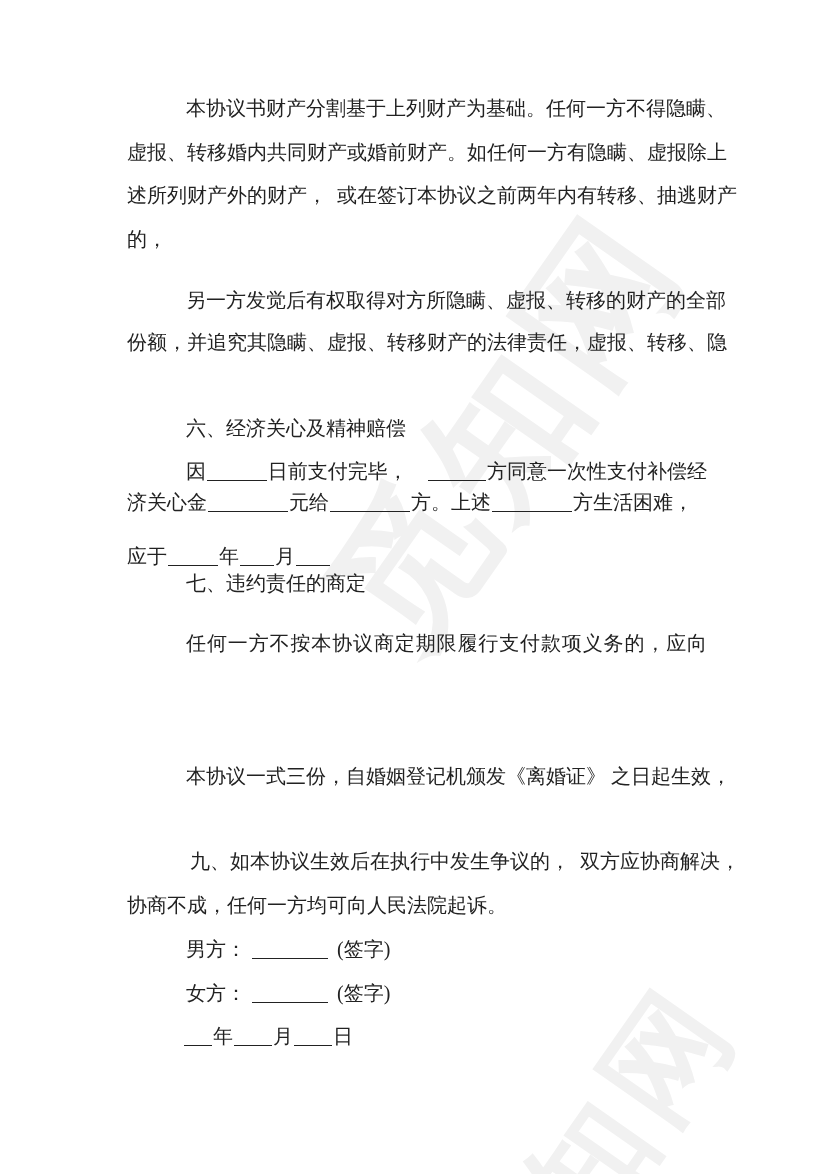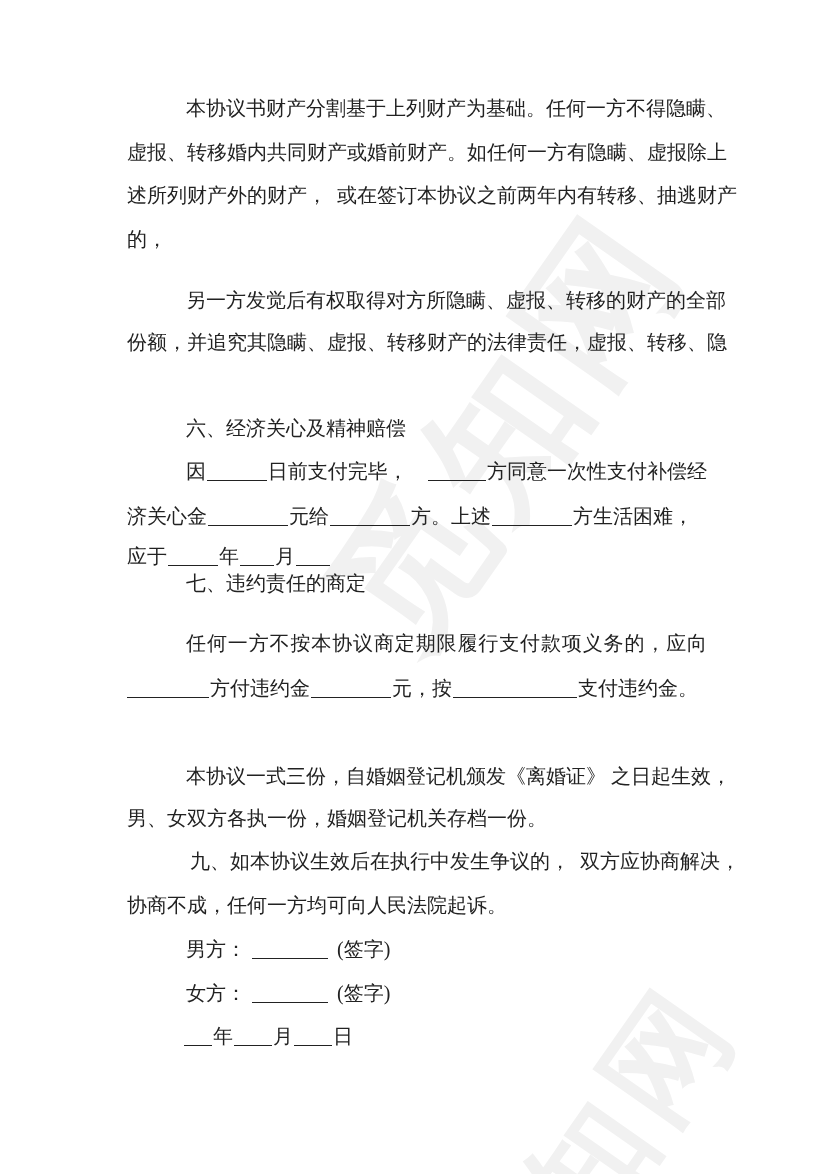--- a/index.html
+++ b/index.html
@@ -188,21 +188,21 @@
     </div>
 
   <div class="line indent" style="top:413px">六、经济关心及精神赔偿</div>
   <div class="line indent" style="top:456px">
     <span class="seg">因</span>
     <span class="blank" style="width:86px"></span>
     <span class="seg">日前支付完毕，</span>
     <span class="blank" style="width:84px; margin-left:20px"></span>
     <span class="seg">方同意一次性支付补偿经</span>
   </div>
-  <div class="line" style="top:501px">
+  <div class="line" style="top:487px">
     <span class="seg">济关心金</span>
     <span class="blank" style="width:80px"></span>
     <span class="seg">元给</span>
     <span class="blank" style="width:80px"></span>
     <span class="seg">方。上述</span>
     <span class="blank" style="width:80px"></span>
     <span class="seg">方生活困难，</span>
   </div>
   <div class="line" style="top:541px">
     <span class="seg">应于</span>
@@ -234,28 +234,20 @@
       <span>付</span>
       <span>款</span>
       <span>项</span>
       <span>义</span>
       <span>务</span>
       <span>的</span>
       <span>，</span>
       <span>应</span>
       <span>向</span>
     </div>
-  <div class="line" style="top:673px">
-    <span class="blank" style="width:82px; margin-left:0"></span>
-    <span class="seg">方付违约金</span>
-    <span class="blank" style="width:80px"></span>
-    <span class="seg">元，按</span>
-    <span class="blank" style="width:124px"></span>
-    <span class="seg">支付违约金。</span>
-  </div>
 
   <div class="line indent just" style="top:761px">
       <span>本</span>
       <span>协</span>
       <span>议</span>
       <span>一</span>
       <span>式</span>
       <span>三</span>
       <span>份</span>
       <span>，</span>
@@ -273,21 +265,20 @@
       <span>证</span>
       <span>》</span>
       <span>&nbsp;</span>
       <span>之</span>
       <span>日</span>
       <span>起</span>
       <span>生</span>
       <span>效</span>
       <span>，</span>
     </div>
-  <div class="line" style="top:803px">男、女双方各执一份，婚姻登记机关存档一份。</div>
 
   <div class="line indent just" style="top:846px; left:190px; width:517px">
       <span>九</span>
       <span>、</span>
       <span>如</span>
       <span>本</span>
       <span>协</span>
       <span>议</span>
       <span>生</span>
       <span>效</span>

